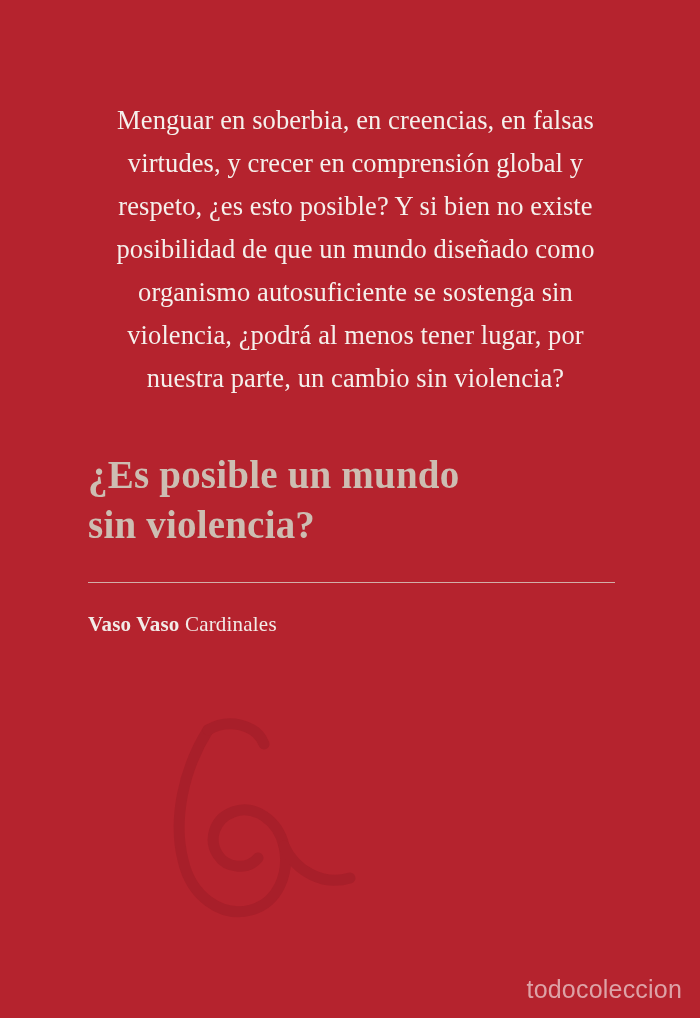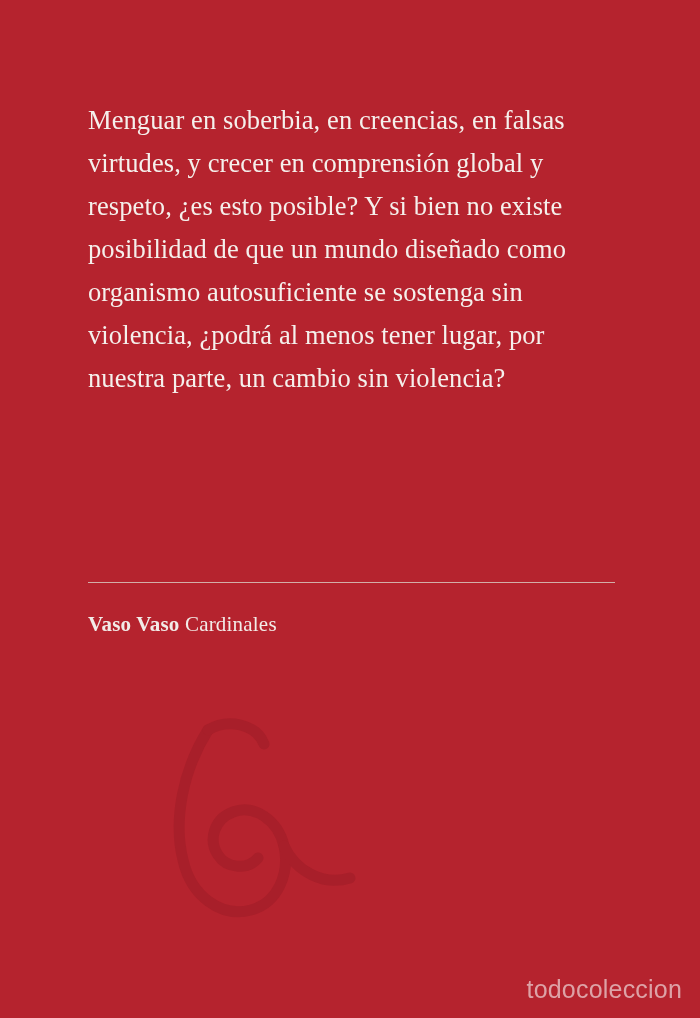--- a/index.html
+++ b/index.html
@@ -40,20 +40,21 @@
   .blurb {
     position: absolute;
     left: 88px;
     top: 72px;
     width: 535px;
     color: #f5f0ec;
     font-size: 26.5px;
     line-height: 43px;
     letter-spacing: 0.1px;
     font-weight: 400;
+    text-align: center;
   }
 
   
   .author {
     position: absolute;
     left: 88px;
     top: 393px;
     width: 545px;
     color: #c8b8ae;
     font-size: 38px;
@@ -119,20 +120,24 @@
         <path d="M120 30 C 95 70, 85 120, 95 160 C 103 196, 133 218, 163 210 C 190 203, 202 173, 196 146 C 190 120, 166 104, 145 112 C 126 119, 120 140, 130 155 C 139 169, 160 170, 170 158"></path>
         <path d="M196 146 C 208 172, 236 186, 262 178"></path>
         <path d="M120 30 C 140 18, 168 24, 176 44"></path>
       </g>
     </svg>
   </div>
 
   <p class="blurb">Menguar en soberbia, en creencias, en falsas virtudes, y crecer en comprensión global y respeto, ¿es esto posible? Y si bien no existe posibilidad de que un mundo diseñado como organismo autosuficiente se sostenga sin violencia, ¿podrá al menos tener lugar, por nuestra parte, un cambio sin violencia?</p>
 
 
+  <div class="title">
+    <div>¿Es posible un mundo</div>
+    <div>sin violencia?</div>
+  </div>
 
   <div class="rule"></div>
 
   <div class="imprint">
     <span class="pub">Vaso Vaso</span><span class="line"> Cardinales</span>
   </div>
 
   <div class="watermark-text">todocoleccion</div>
 
 </div>

